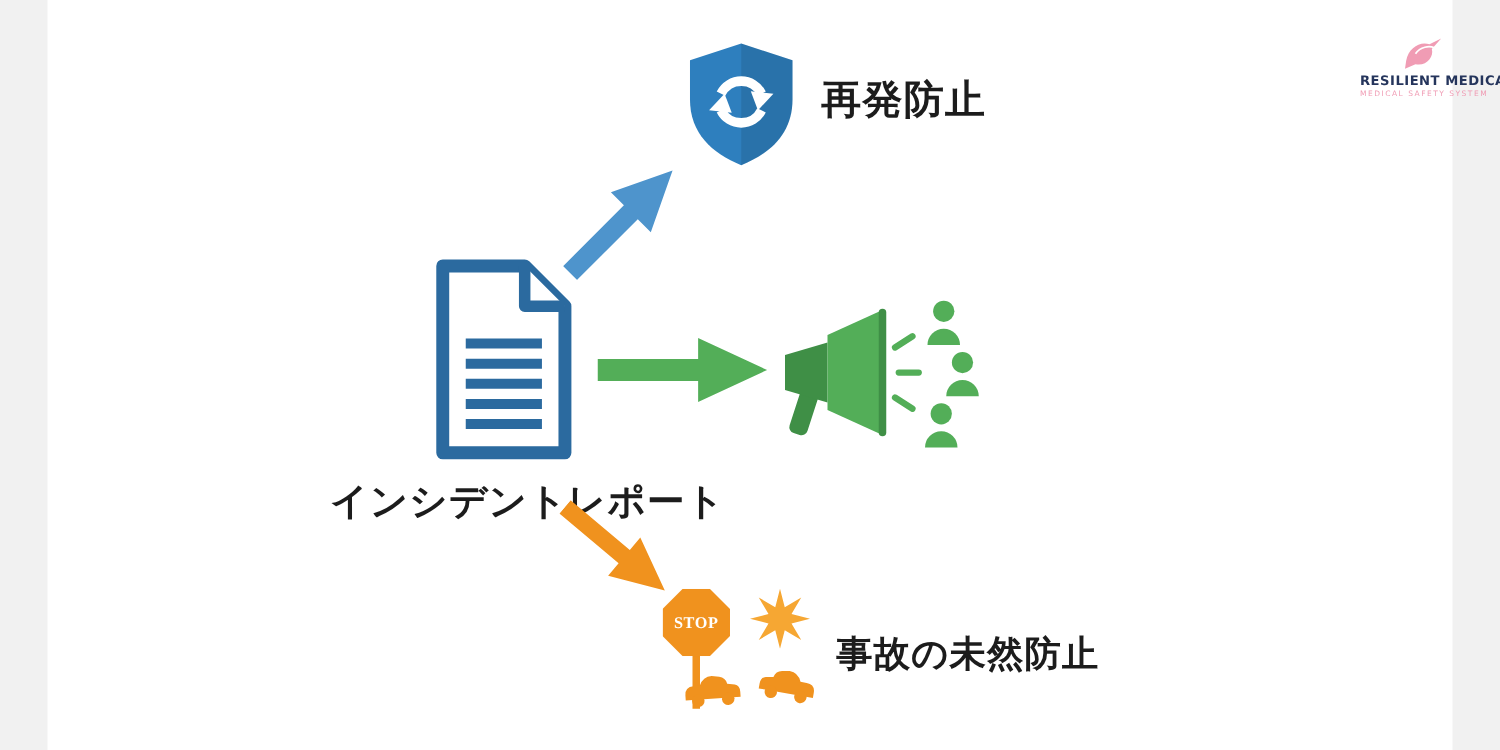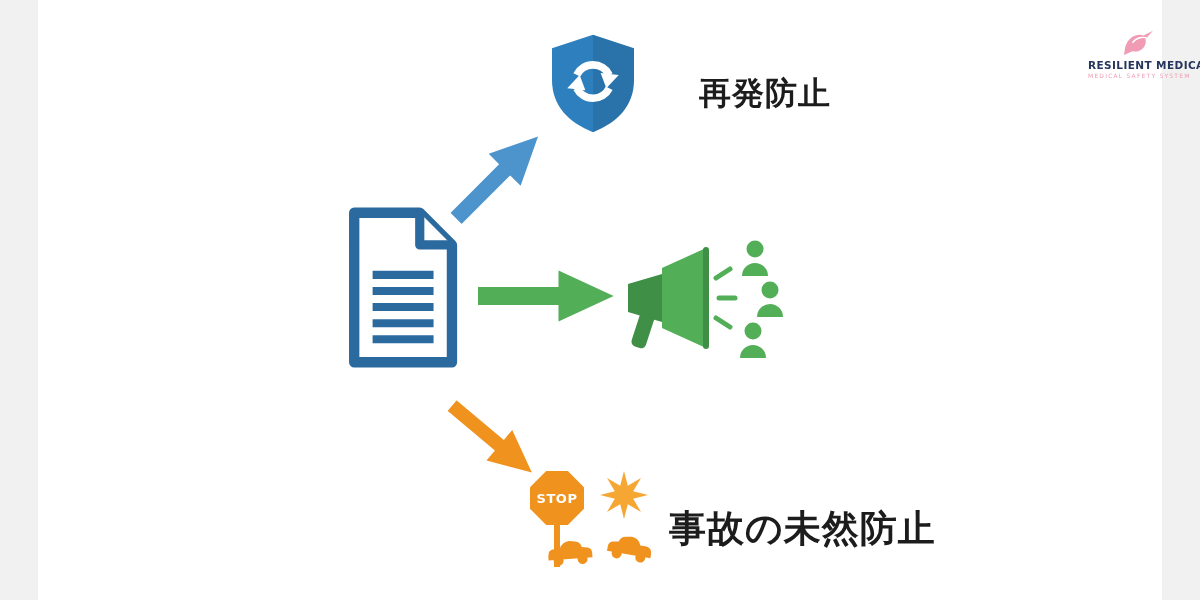--- a/index.html
+++ b/index.html
@@ -16,21 +16,21 @@
   .abs{position:absolute;}
   .label{position:absolute;font-weight:700;font-size:30px;color:var(--text);white-space:nowrap;letter-spacing:1px;}
 
   
   .doc{left:345px;top:205px;width:115px;height:165px;}
   
   .shield{left:545px;top:32px;width:96px;height:103px;}
   
   .mega{left:612px;top:236px;width:175px;height:130px;}
   
-  .stopgrp{left:520px;top:463px;width:138px;height:108px;}
+  .stopgrp{left:520px;top:463px;width:138px;height:108px;font-family:Liberation Serif, serif;}
   .octagon{position:absolute;left:10px;top:8px;width:54px;height:54px;background:var(--orange);
     clip-path:polygon(30% 0,70% 0,100% 30%,100% 70%,70% 100%,30% 100%,0 70%,0 30%);
     display:flex;align-items:center;justify-content:center;}
   .octagon span{color:#fff;font-weight:700;font-size:13px;letter-spacing:.5px;}
   .pole{position:absolute;left:34px;top:60px;width:6px;height:44px;background:var(--orange);}
   .burst{position:absolute;left:80px;top:8px;}
   .cars{position:absolute;left:26px;top:58px;}
 
   
   .arrow{position:absolute;transform-origin:0 50%;}
@@ -39,41 +39,42 @@
   .arrow-orange{left:452px;top:382px;width:106px;height:47px;transform:rotate(40deg);}
   .arrow svg{display:block;width:100%;height:100%;}
 
   
   .logo{position:absolute;left:1088px;top:28px;width:100px;text-align:center;}
   .logo .bird{display:block;margin:0 auto 3px auto;}
   .logo .title{font-size:10.5px;font-weight:700;color:var(--logo_navy);letter-spacing:.4px;white-space:nowrap;}
   .logo .sub{font-size:6px;color:var(--logo_pink);letter-spacing:1.2px;white-space:nowrap;margin-top:1px;}
 
   .lbl-source{left:264px;top:381px;}
-  .lbl-recur{left:657px;top:72px;font-size:32px;margin-left:42px;}
+  .lbl-recur{left:657px;top:58px;font-size:32px;}
   .lbl-share{left:789px;top:280px;}
-  .lbl-accident{left:669px;top:504px;font-size:37px;}
+  .lbl-accident{left:669px;top:504px;font-size:29px;}
 </style>
 </head>
 <body>
 
 <div class="stage">
   <div class="panel"></div>
 
   <svg class="abs doc" viewBox="0 0 100 140" aria-hidden="true">
     <path d="M8 5 H65 L93 33 V135 H8 Z" fill="#ffffff" stroke="var(--doc_blue)" stroke-width="9" stroke-linejoin="round"></path>
     <path d="M65 5 V33 H93" fill="#ffffff" stroke="var(--doc_blue)" stroke-width="8" stroke-linejoin="round"></path>
     <g stroke="var(--doc_blue)" stroke-width="7">
       <line x1="24" y1="59" x2="77" y2="59"></line>
       <line x1="24" y1="73" x2="77" y2="73"></line>
       <line x1="24" y1="87" x2="77" y2="87"></line>
       <line x1="24" y1="101" x2="77" y2="101"></line>
       <line x1="24" y1="115" x2="77" y2="115"></line>
     </g>
   </svg>
+  <div class="label lbl-source">インシデントレポート</div>
 
   <div class="arrow arrow-blue">
     <svg viewBox="0 0 120 54" preserveAspectRatio="none">
       <polygon points="0,19 70,19 70,4 118,27 70,50 70,35 0,35" fill="var(--arrow_blue)"></polygon>
     </svg>
   </div>
 
   <svg class="abs shield" viewBox="0 0 100 108" aria-hidden="true">
     <path d="M50 3 L93 17 V50 C93 78 75 95 50 105 C25 95 7 78 7 50 V17 Z" fill="var(--shield_blue)"></path>
     <path d="M50 3 L93 17 V50 C93 78 75 95 50 105 Z" fill="rgba(0,0,0,0.10)"></path>

